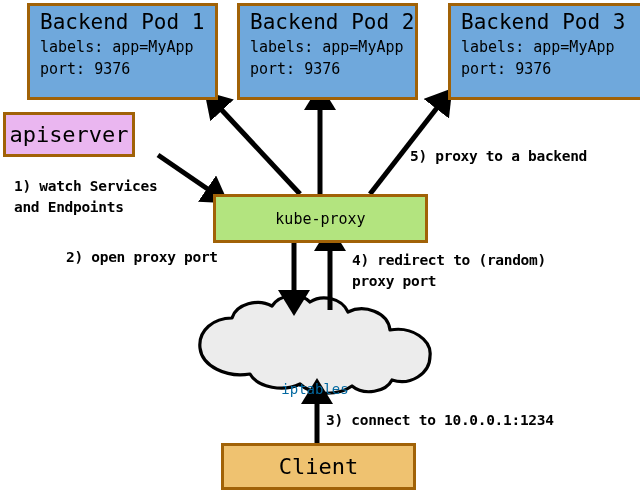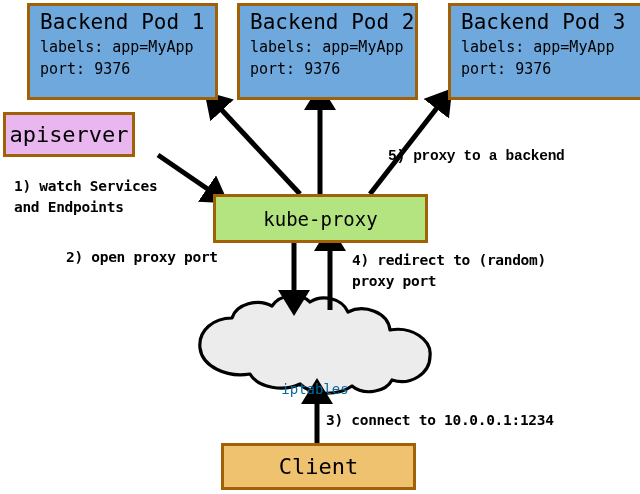--- a/index.html
+++ b/index.html
@@ -59,21 +59,21 @@
     line-height: 24px;
     color: #000;
     white-space: nowrap;
   }
   .kubeproxy-box {
     background: #b3e47f;
     align-items: center;
     justify-content: center;
   }
   .kubeproxy-label {
-    font-size: 19px;
+    font-size: 15px;
     line-height: 24px;
     color: #000;
     white-space: nowrap;
   }
   .client-box {
     background: #efc270;
     align-items: center;
     justify-content: center;
   }
   .client-label {
@@ -185,17 +185,17 @@
 
   <div class="step-label" style="left:326px; top:410px;">
     <div>3) connect to 10.0.0.1:1234</div>
   </div>
 
   <div class="step-label" style="left:352px; top:250px;">
     <div>4) redirect to (random)</div>
     <div>proxy port</div>
   </div>
 
-  <div class="step-label" style="left:388px; top:146px;font-family:Liberation Mono, monospace;">
+  <div class="step-label" style="left:410px; top:146px;">
     <div>5) proxy to a backend</div>
   </div>
 
 </div>
 
 </body></html>

